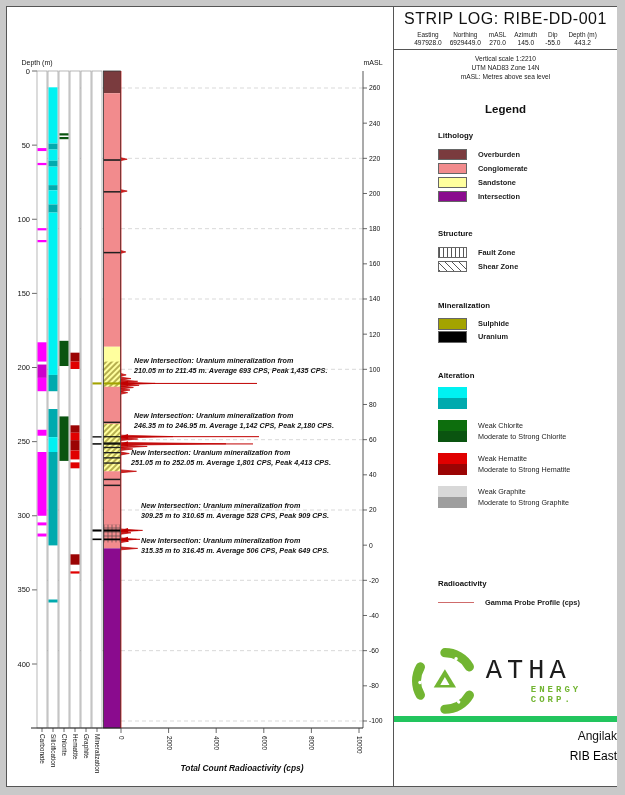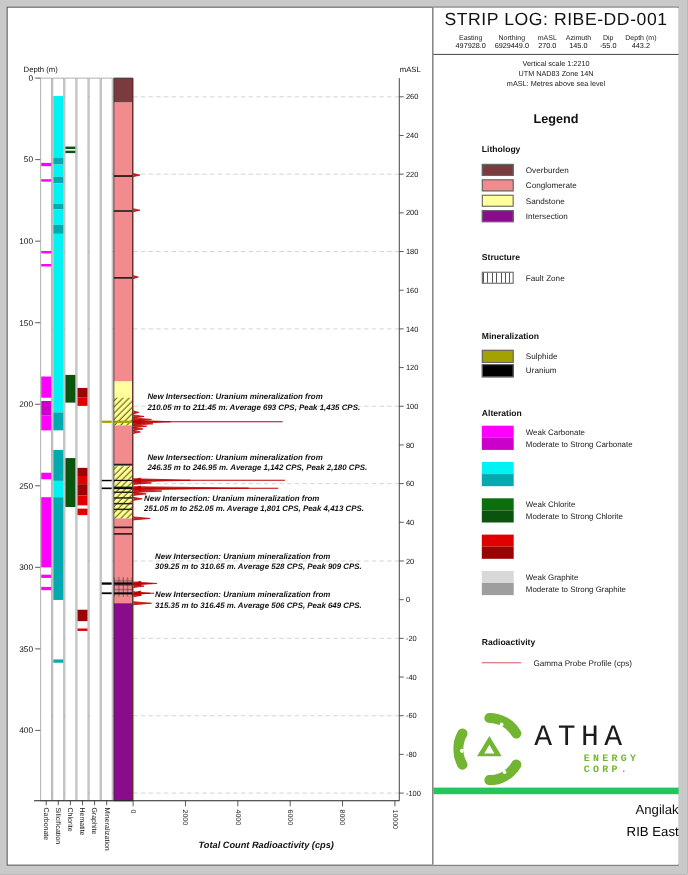--- a/index.html
+++ b/index.html
@@ -12,21 +12,21 @@
   .hb-fields{display:flex;justify-content:center;margin-top:3px;}
   .hf{text-align:center;padding:0 4px;}
   .hf-l{font-size:6.4px;color:#222;}
   .hf-v{font-size:6.6px;color:#111;margin-top:1px;}
   .hb-notes{position:absolute;left:0;top:47px;width:100%;text-align:center;font-size:6.6px;line-height:9px;color:#222;}
   .legend-title{position:absolute;left:0;top:96px;width:100%;text-align:center;font-size:11.5px;font-weight:bold;color:#111;}
   .lsec{position:absolute;left:44px;right:6px;}
   .lsec-h{font-size:7.8px;font-weight:bold;color:#111;margin-bottom:7px;}
   .lrow{display:flex;align-items:center;height:14px;}
   .lrow .sw{width:29px;height:11px;border:1px solid #666;margin-right:11px;box-sizing:border-box;flex:0 0 29px;}
-  .lrow .lbl{font-size:7.4px;color:#222;}
+  .lrow .lbl{font-size:7.4px;color:#222;font-weight:bold;}
   .mrow{height:13px;}
   .mrow .sw{height:12px;}
   .arow{display:flex;margin-bottom:11px;}
   .arow .sw2{width:29px;height:22px;margin-right:11px;flex:0 0 29px;display:flex;flex-direction:column;}
   .arow .sw2 div{flex:1;}
   .arow .albls{display:flex;flex-direction:column;justify-content:space-between;height:22px;padding:1px 0;box-sizing:border-box;}
   .arow .lbl{font-size:7.2px;color:#222;}
   .rline{width:36px;height:0;border-top:1.2px solid #cf6b6b;margin-right:11px;flex:0 0 36px;}
   .sec-lithology{top:124px;}
   .sec-structure{top:222px;}
@@ -353,20 +353,24 @@
           </div>
       </div>
 
       <div class="lsec sec-structure">
         <div class="lsec-h">Structure</div>
         <div id="li-structure">
             <div class="lrow ">
               <div class="sw pat-fault"></div>
               <div class="lbl">Fault Zone</div>
             </div>
+            <div class="lrow ">
+              <div class="sw pat-shear"></div>
+              <div class="lbl">Shear Zone</div>
+            </div>
           </div>
       </div>
 
       <div class="lsec sec-mineralization">
         <div class="lsec-h">Mineralization</div>
         <div id="li-mineralization">
             <div class="lrow mrow">
               <div class="sw" style="background: rgb(163, 163, 0);"></div>
               <div class="lbl">Sulphide</div>
             </div>
@@ -375,48 +379,42 @@
               <div class="lbl">Uranium</div>
             </div>
           </div>
       </div>
 
       <div class="lsec sec-alteration">
         <div class="lsec-h">Alteration</div>
         <div id="li-alteration">
             <div class="arow">
               <div class="sw2">
-                <div style="background: rgb(255, 0, 255);"></div>
-                <div style="background: rgb(204, 0, 204);"></div>
-              </div>
-              <div class="albls">
-                <div class="lbl">Weak Carbonate</div>
-                <div class="lbl">Moderate to Strong Carbonate</div>
-              </div>
-            </div>
-            <div class="arow">
-              <div class="sw2">
                 <div style="background: rgb(0, 242, 242);"></div>
                 <div style="background: rgb(0, 170, 174);"></div>
               </div>
             </div>
             <div class="arow">
               <div class="sw2">
                 <div style="background: rgb(13, 110, 13);"></div>
                 <div style="background: rgb(10, 84, 16);"></div>
               </div>
               <div class="albls">
                 <div class="lbl">Weak Chlorite</div>
                 <div class="lbl">Moderate to Strong Chlorite</div>
               </div>
             </div>
             <div class="arow">
               <div class="sw2">
                 <div style="background: rgb(224, 0, 0);"></div>
                 <div style="background: rgb(155, 4, 4);"></div>
+              </div>
+              <div class="albls">
+                <div class="lbl">Weak Hematite</div>
+                <div class="lbl">Moderate to Strong Hematite</div>
               </div>
             </div>
             <div class="arow">
               <div class="sw2">
                 <div style="background: rgb(216, 216, 216);"></div>
                 <div style="background: rgb(158, 158, 158);"></div>
               </div>
               <div class="albls">
                 <div class="lbl">Weak Graphite</div>
                 <div class="lbl">Moderate to Strong Graphite</div>

